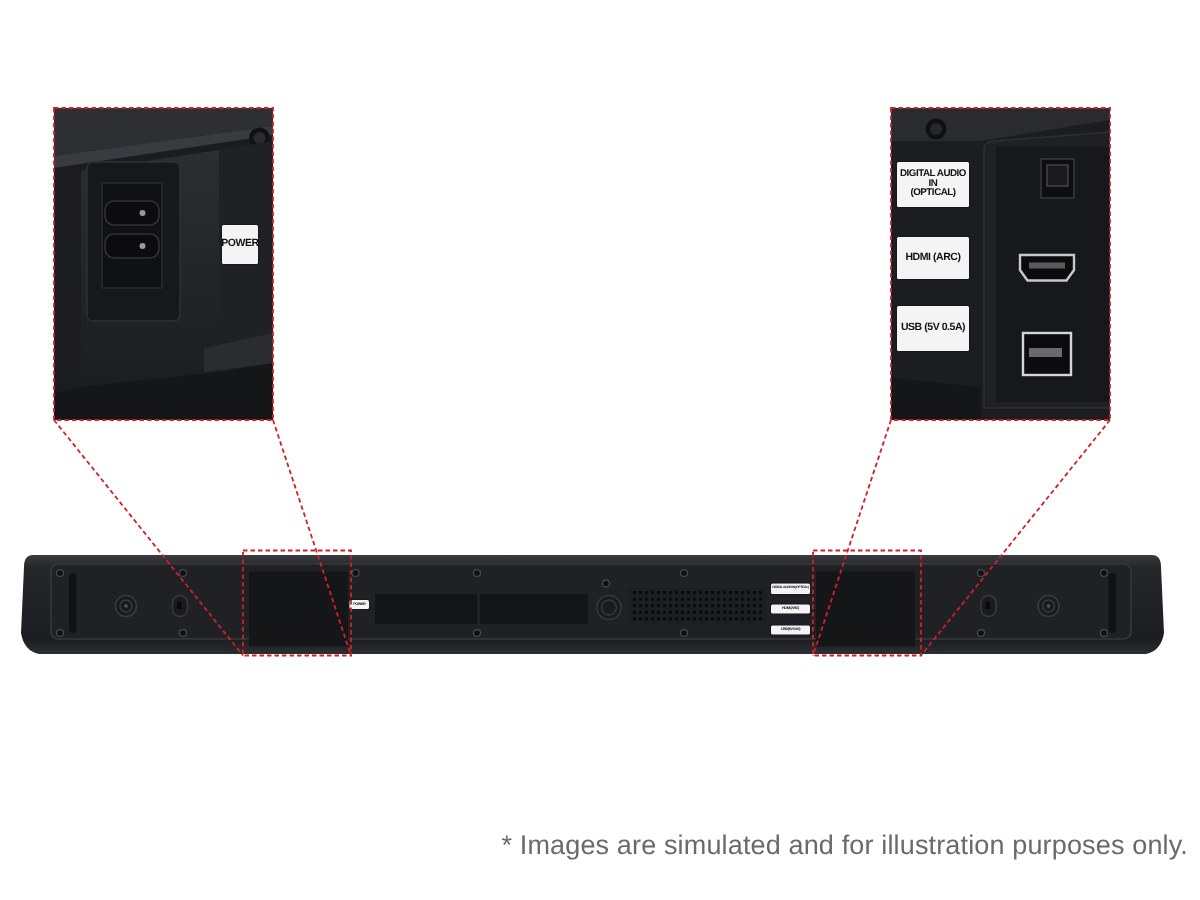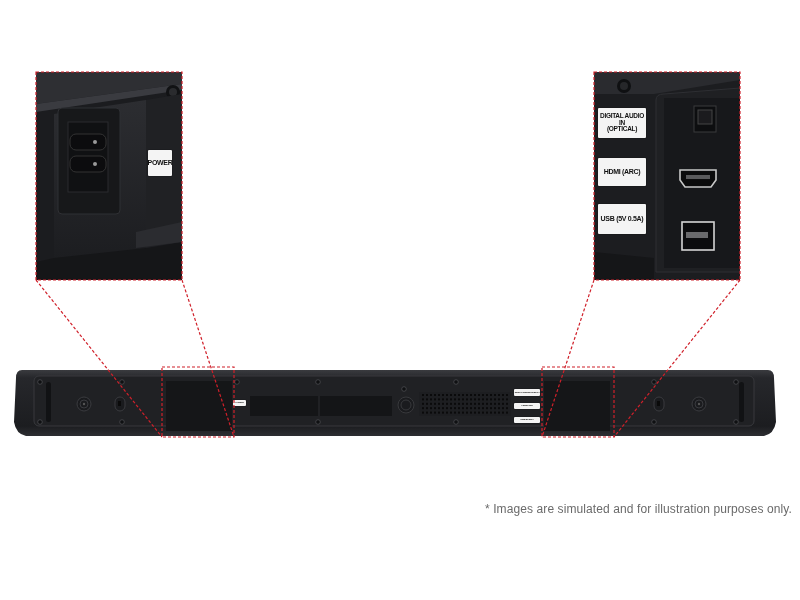--- a/index.html
+++ b/index.html
@@ -16,21 +16,21 @@
     font-family:"Liberation Sans", sans-serif; text-align:center;
     border-radius:1px; box-shadow:0 0 1px #000;
     display:flex; align-items:center; justify-content:center; line-height:1.05;
     letter-spacing:-0.3px;
   }
 
   
   .bar { position:absolute; left:14px; top:368px; width:762px; height:70px; }
 
   .footnote {
-    position:absolute; right:8px; top:502px; font-size:12px; color:#6a6a6a;
+    position:absolute; right:8px; top:553px; font-size:18px; color:#6a6a6a;
     font-family:"Liberation Sans", sans-serif; letter-spacing:0.1px; white-space:nowrap;
   }
 </style>
 </head>
 <body>
 
 <div class="inset inset-left">
   <svg width="146" height="208" viewBox="0 0 146 208">
     <defs>
       <linearGradient id="lt" x1="0" y1="0" x2="0" y2="1">

